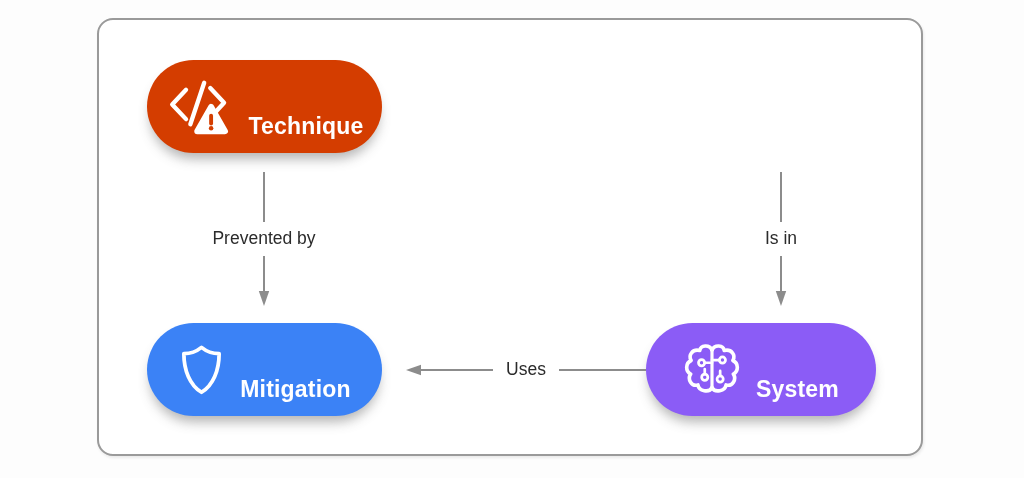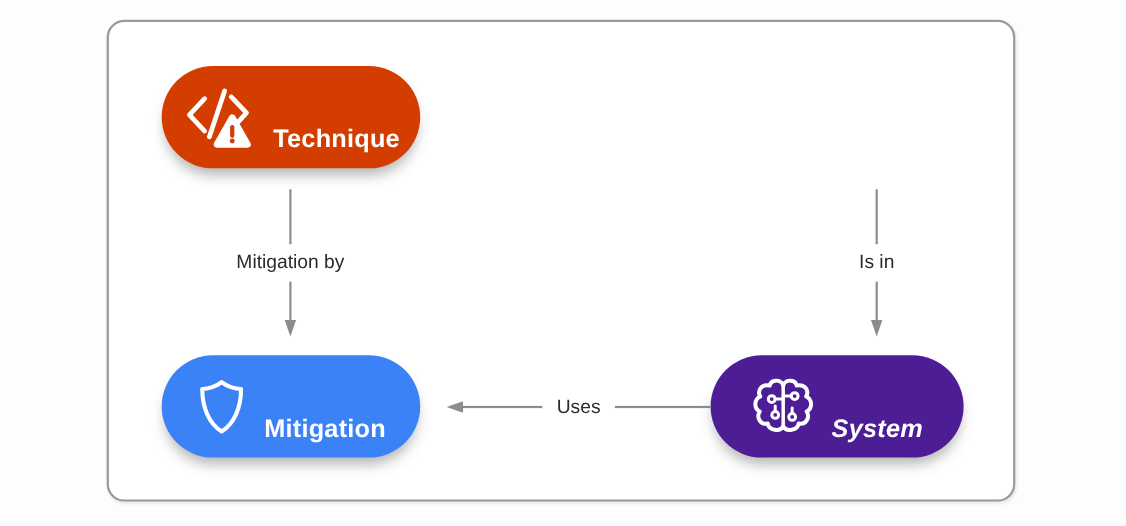--- a/index.html
+++ b/index.html
@@ -48,21 +48,21 @@
   .edge-label {
     font-size: 17.5px; color: #2b2b2b; white-space: nowrap; line-height: 1;
   }
 
   
   .v-edge {
     position: absolute; display: flex; flex-direction: column; align-items: center;
     gap: 8px; width: 150px; top: 172px; height: 134px;
   }
   .v-edge-prevented { left: 189px; }
-  .v-edge-isin      { left: 722px; }
+  .v-edge-isin      { left: 706px; }
   .vline { width: 2px; background: #8c8c8c; flex: 1 1 0; }
   .arrow-down {
     flex: 1 1 0; display: flex; flex-direction: column; align-items: center;
     align-self: stretch;
   }
   .arrow-down .vline { flex: 1 1 0; }
   .arrow-down svg { flex: none; display: block; margin-top: -1px; }
 </style>
 </head>
 <body>
@@ -84,21 +84,21 @@
   </div>
 
 
   <div class="node node-mitigation" style="background: #3b82f6;">
     <svg width="47" height="54" viewBox="0 0 56 64" fill="none" stroke="#ffffff" stroke-linecap="round" stroke-linejoin="round">
       <path d="M28,5 C33.5,9.5 42.5,12.5 49,12.5 C49,32 42,50 28,58.5 C14,50 7,32 7,12.5 C13.5,12.5 22.5,9.5 28,5 Z" stroke-width="4.5"></path>
     </svg>
     <span class="node-label">Mitigation</span>
   </div>
 
-  <div class="node node-system" style="background: #4c1d95; font-style: italic;">
+  <div class="node node-system" style="background: #8b5cf6;">
     <svg width="58" height="58" viewBox="0 0 64 64" fill="none" stroke="#ffffff" stroke-linecap="round" stroke-linejoin="round">
       <path d="M32,10 C29,3.5 19.5,4.5 18.5,10.5 C10.5,8.5 5.5,15.5 9,21.5 C2.5,24.5 2.5,33.5 8.5,36.5 C4.5,42.5 9.5,50.5 16.5,48.5 C17.5,55.5 29,57.5 32,51.5" stroke-width="4"></path>
       <path d="M32,10 C35,3.5 44.5,4.5 45.5,10.5 C53.5,8.5 58.5,15.5 55,21.5 C61.5,24.5 61.5,33.5 55.5,36.5 C59.5,42.5 54.5,50.5 47.5,48.5 C46.5,55.5 35,57.5 32,51.5" stroke-width="4"></path>
       <path d="M32,9.5 L32,52.5" stroke-width="3.5"></path>
       <circle cx="20.5" cy="24" r="3.4" stroke-width="3"></circle>
       <path d="M23.9,24 L32,24" stroke-width="3"></path>
       <circle cx="24" cy="40" r="3.4" stroke-width="3"></circle>
       <path d="M24,36.6 L24,31" stroke-width="3"></path>
       <circle cx="43.5" cy="21" r="3.4" stroke-width="3"></circle>
       <path d="M40.1,21 L32,21" stroke-width="3"></path>
@@ -115,21 +115,21 @@
         <path d="M0,6 L15,0.8 L15,11.2 Z" fill="#8c8c8c"></path>
       </svg>
       <div class="hline"></div>
     </div>
     <span class="edge-label">Uses</span>
     <div class="hline hline-plain"></div>
   </div>
 
   <div class="v-edge v-edge-prevented">
     <div class="vline"></div>
-    <span class="edge-label">Mitigation by</span>
+    <span class="edge-label">Prevented by</span>
     <div class="arrow-down">
       <div class="vline"></div>
       <svg width="12" height="15" viewBox="0 0 12 15">
         <path d="M6,15 L0.8,0 L11.2,0 Z" fill="#8c8c8c"></path>
       </svg>
     </div>
   </div>
 
   <div class="v-edge v-edge-isin">
     <div class="vline"></div>

